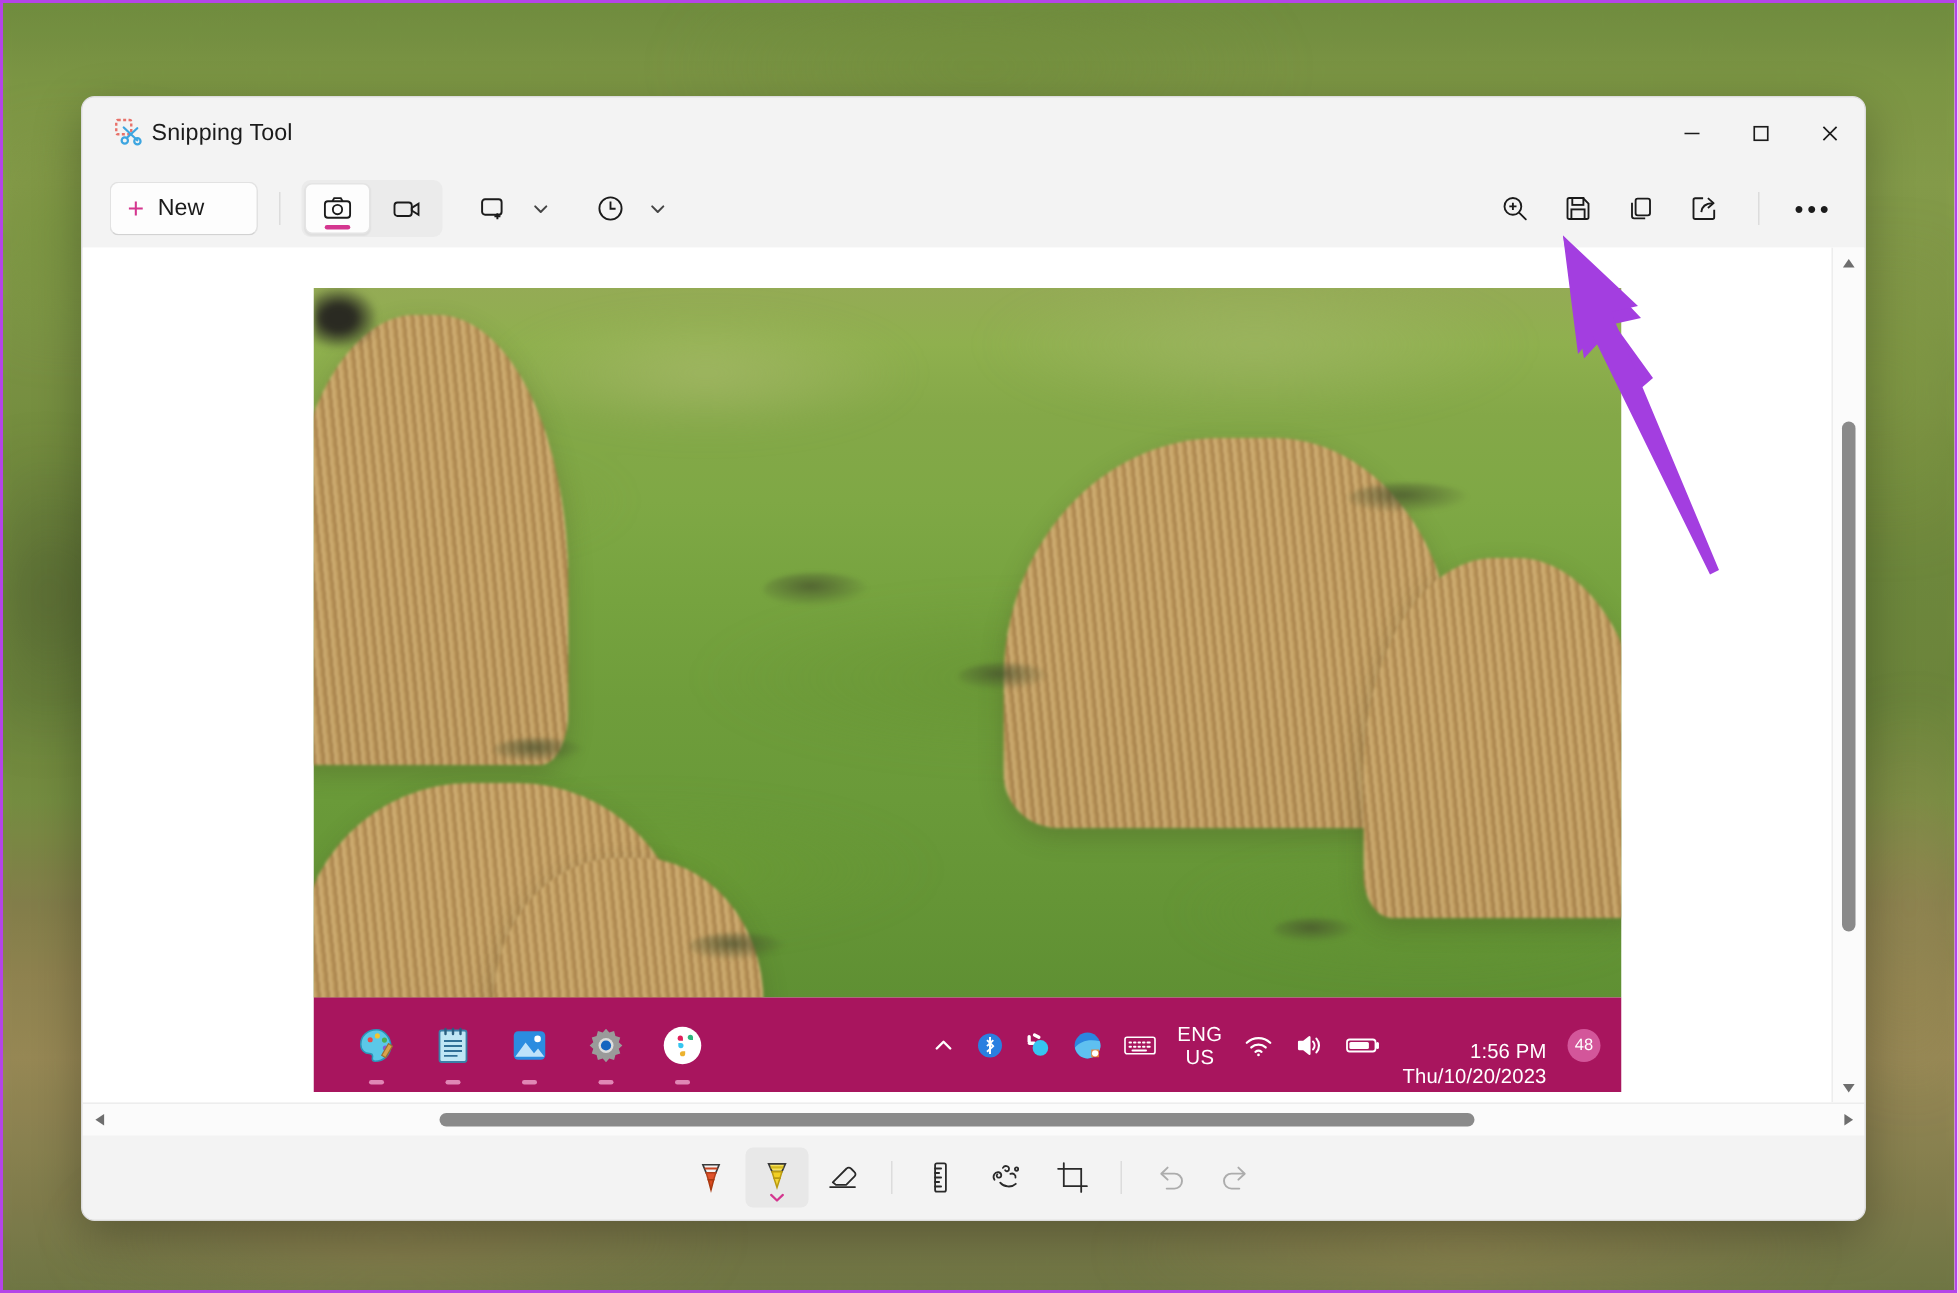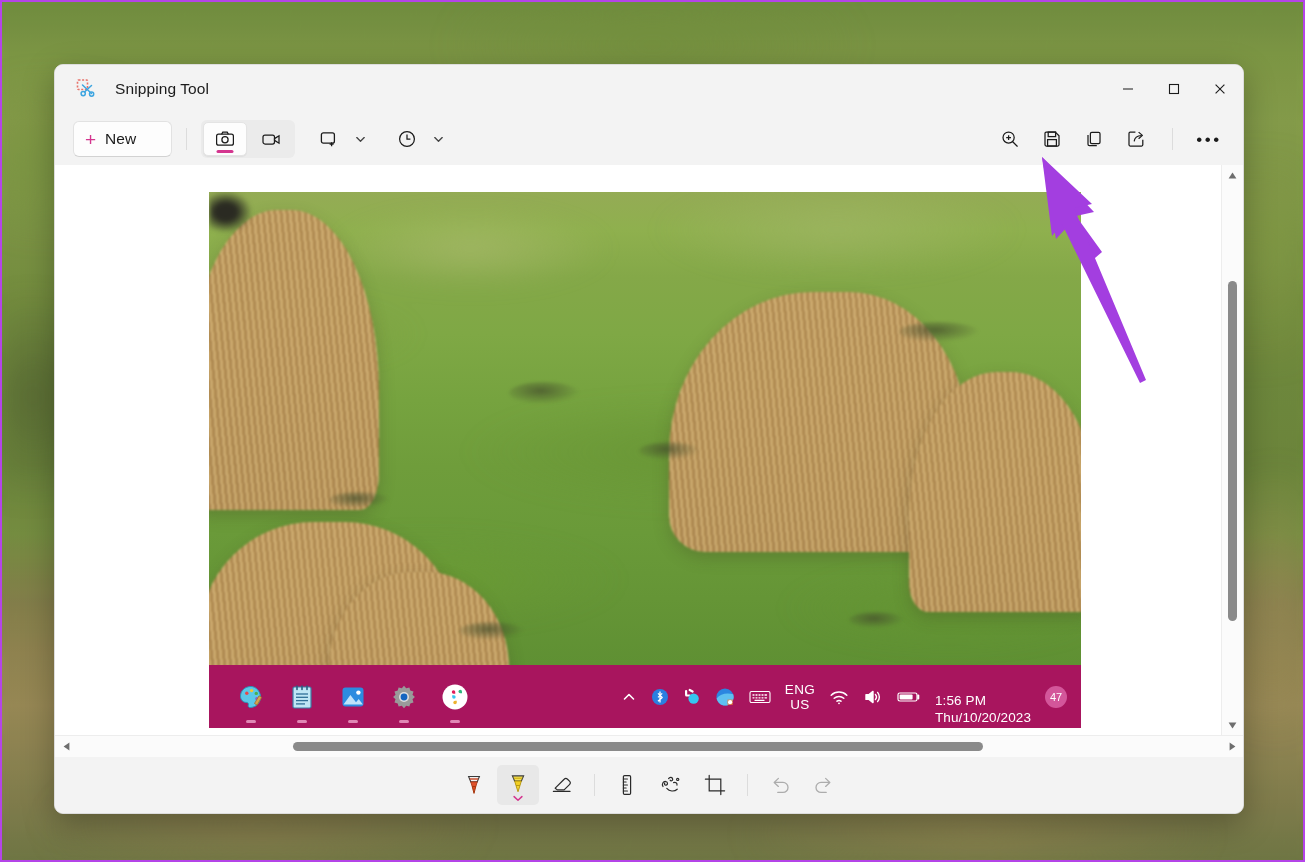--- a/index.html
+++ b/index.html
@@ -83,21 +83,20 @@
   
   .titlebar {
     height: 48px;
     display: flex;
     align-items: center;
     background: #f3f3f3;
     flex: 0 0 auto;
   }
   .app-icon { width: 30px; height: 30px; margin-left: 16px; position: relative; }
   .app-title {
-    margin-left: 14px;
     font-size: 15.5px;
     color: #1b1b1b;
     letter-spacing: .1px;
   }
   .winbtns { margin-left: auto; display: flex; height: 48px; }
   .winbtn {
     width: 46px; height: 48px;
     display: flex; align-items: center; justify-content: center;
     color: #1b1b1b;
   }
@@ -286,21 +285,21 @@
     width: 10px; height: 3.5px; border-radius: 2px;
     background: #e087b5;
   }
   .tb-right { margin-left: auto; display: flex; align-items: center; gap: 14px; margin-right: 14px; }
   .tb-ic { display:flex; align-items:center; justify-content:center; color:#fff; }
   .tb-lang {
     font-size: 13.5px; line-height: 15px; text-align: center;
     font-weight: 400; letter-spacing: .3px;
   }
   .tb-clock {
-    font-size: 13.5px; line-height: 17px; text-align: left;
+    font-size: 13.5px; line-height: 17px; text-align: right;
     letter-spacing: .1px;
     margin-top: 24px;
   }
   .tb-badge {
     width: 22px; height: 22px; border-radius: 50%;
     background: #d3569a; color: #fff;
     font-size: 11px;
     display:flex; align-items:center; justify-content:center;
   }
 
@@ -654,21 +653,21 @@
                 <svg width="24" height="14" viewBox="0 0 24 14" fill="none" stroke="#fff" stroke-width="1.2">
                   <rect x="1" y="3" width="19" height="8" rx="1.8"></rect>
                   <rect x="2.6" y="4.6" width="13" height="4.8" rx="1" fill="#fff" stroke="none"></rect>
                   <path d="M21.3 5.6v2.8" stroke-linecap="round" stroke-width="2"></path>
                 </svg>
               </span>
               <span class="tb-clock">
                 <span>1:56 PM</span><br>
                 <span>Thu/10/20/2023</span>
               </span>
-              <span class="tb-badge">47</span>
+              <span class="tb-badge">48</span>
             </div>
           </div>
         </div>
       </div>
 
       <div class="vscroll">
         <div class="sb-arrow">
           <svg width="9" height="7" viewBox="0 0 9 7">
               <polygon points="4.5,0.6 8.4,6.4 0.6,6.4" fill="#6e6e6e"></polygon>
             </svg>

